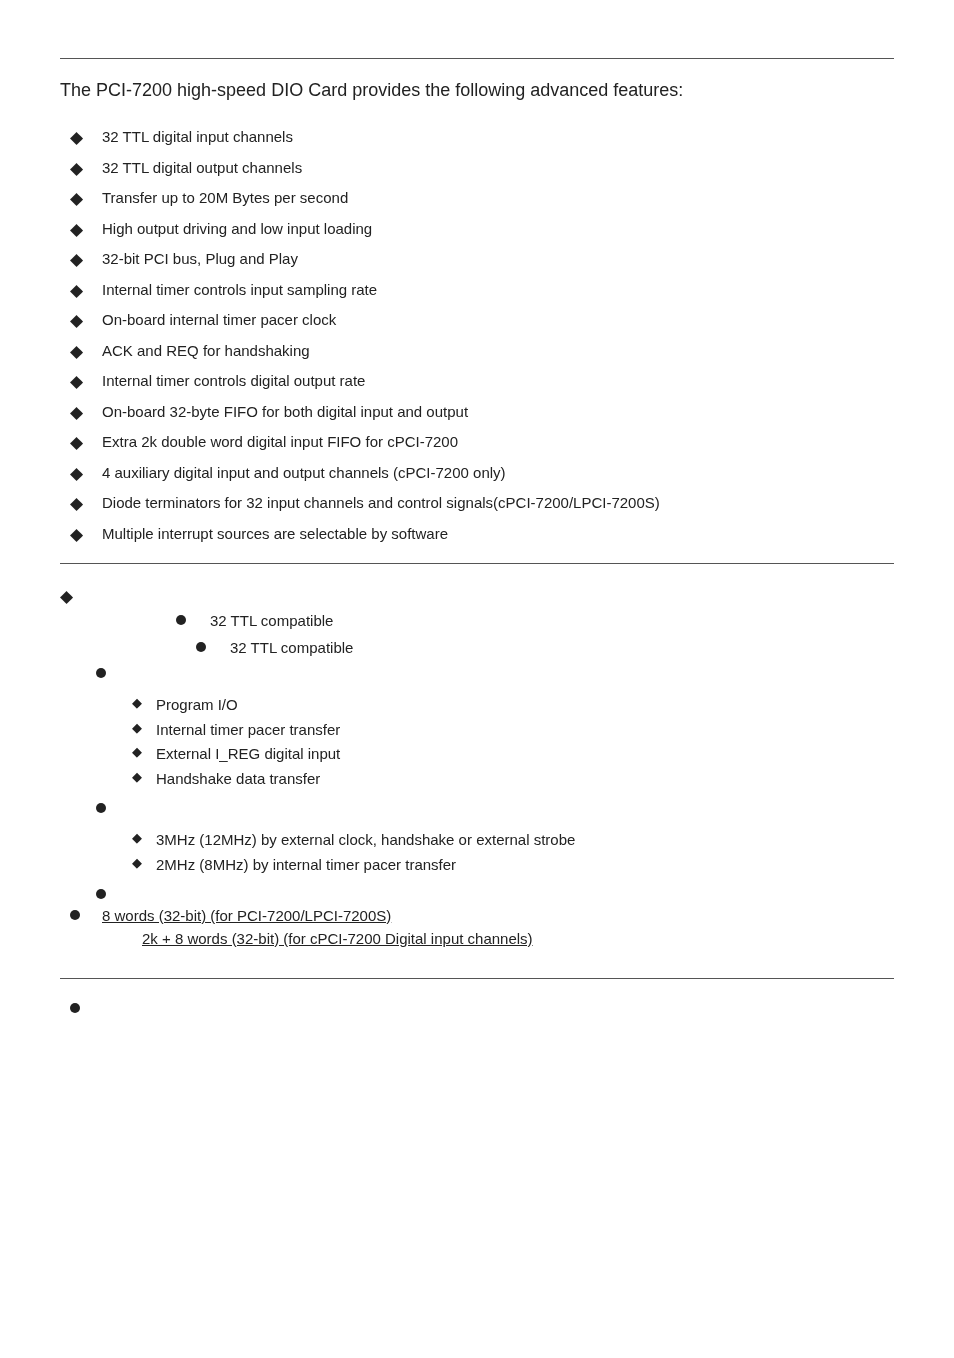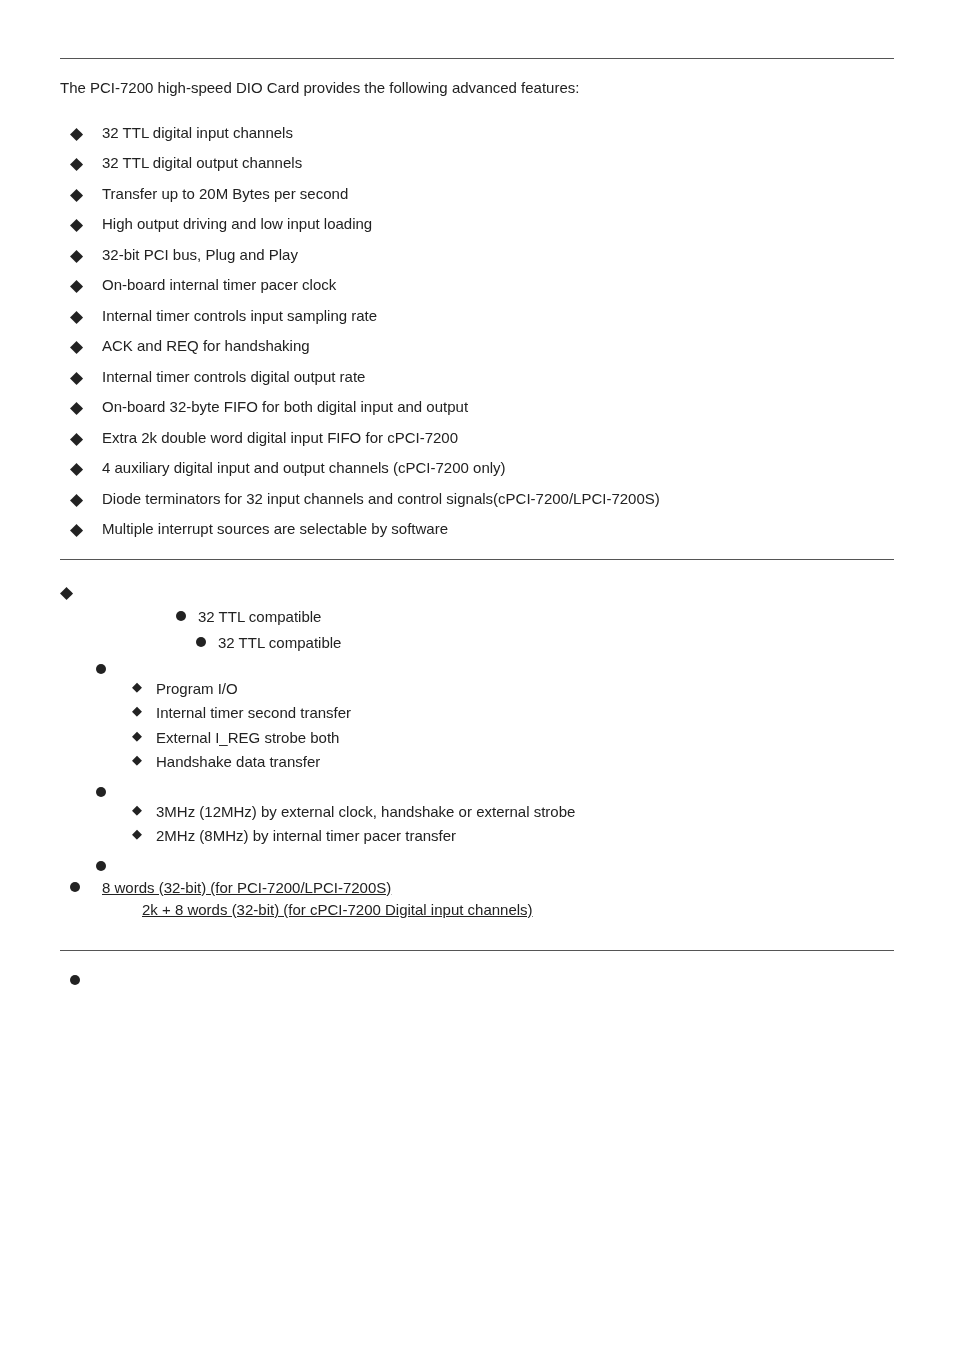--- a/index.html
+++ b/index.html
@@ -14,21 +14,21 @@
     .page {
       padding: 40px 60px;
     }
     .divider {
       border: none;
       border-top: 1.5px solid #555;
       margin: 18px 0;
     }
     .intro-text {
       margin: 18px 0 22px 0;
-      font-size: 15px;
+      font-size: 18px;
       line-height: 1.5;
     }
     .bullet-list {
       list-style: none;
       padding: 0;
       margin: 11px 0 10px 0;
     }
     .bullet-list > li {
       display: flex;
       align-items: flex-start;
@@ -67,20 +67,21 @@
     }
     .sub-list {
       list-style: none;
       padding: 0;
       margin: 0 0 6px 36px;
     }
     .sub-list > li {
       display: flex;
       align-items: flex-start;
       margin-bottom: 4px;
+      gap: 12px;
     }
     .circle-bullet {
       display: inline-block;
       width: 10px;
       min-width: 10px;
       height: 10px;
       background: #222;
       border-radius: 50%;
       margin-right: 12px;
       margin-top: 5px;
@@ -139,25 +140,25 @@
     <li>
       <span class="diamond"></span>
       <span class="item-text">High output driving and low input loading</span>
     </li>
     <li>
       <span class="diamond"></span>
       <span class="item-text">32-bit PCI bus, Plug and Play</span>
     </li>
     <li>
       <span class="diamond"></span>
+      <span class="item-text">Internal timer controls input sampling rate</span>
+    </li>
+    <li>
+      <span class="diamond"></span>
       <span class="item-text">On-board internal timer pacer clock</span>
-    </li>
-    <li>
-      <span class="diamond"></span>
-      <span class="item-text">Internal timer controls input sampling rate</span>
     </li>
     <li>
       <span class="diamond"></span>
       <span class="item-text">ACK and REQ for handshaking</span>
     </li>
     <li>
       <span class="diamond"></span>
       <span class="item-text">Internal timer controls digital output rate</span>
     </li>
     <li>
@@ -205,25 +206,25 @@
           <span class="circle-bullet"></span>
           <span class="sub-text"></span>
         </div>
         <ul class="sub-sub-list">
           <li>
             <span class="small-diamond">◆</span>
             <span class="subsub-text">Program I/O</span>
           </li>
           <li>
             <span class="small-diamond">◆</span>
-            <span class="subsub-text">Internal timer second transfer</span>
-          </li>
-          <li>
-            <span class="small-diamond">◆</span>
-            <span class="subsub-text">External I_REG strobe both</span>
+            <span class="subsub-text">Internal timer pacer transfer</span>
+          </li>
+          <li>
+            <span class="small-diamond">◆</span>
+            <span class="subsub-text">External I_REG digital input</span>
           </li>
           <li>
             <span class="small-diamond">◆</span>
             <span class="subsub-text">Handshake data transfer</span>
           </li>
         </ul>
       </li>
 
       <li style="flex-direction: column; align-items: flex-start;">
         <div style="display:flex; align-items:flex-start; margin-bottom:2px;">

